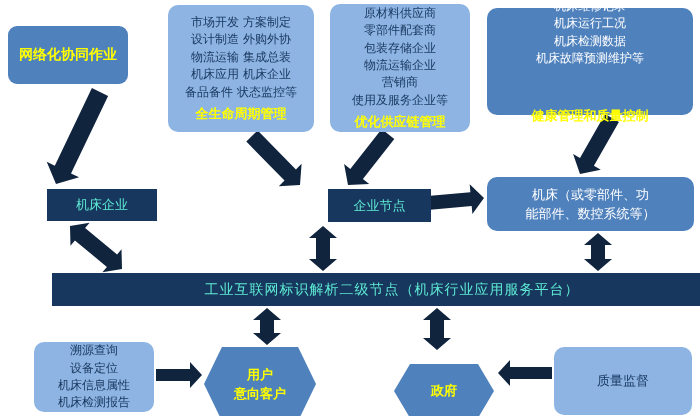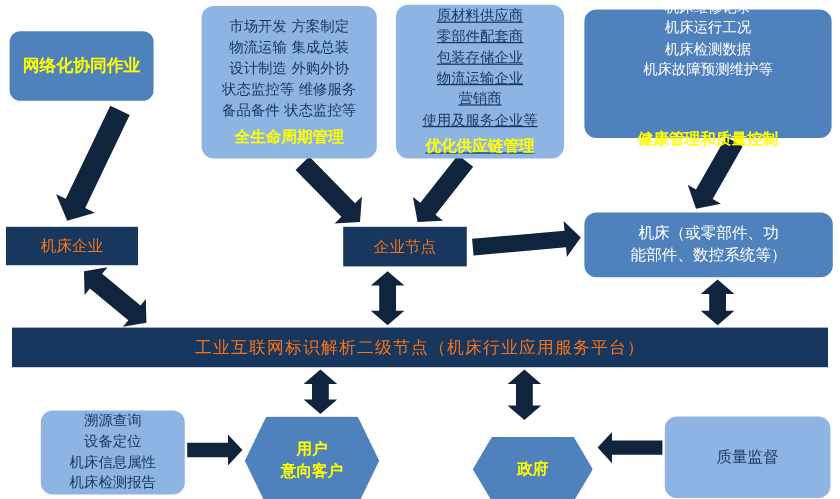--- a/index.html
+++ b/index.html
@@ -5,34 +5,34 @@
   html,body{margin:0;padding:0;background:#fff;}
   .canvas{
     position:relative;width:700px;height:416px;background:#ffffff;
     font-family:"DejaVu Sans","Liberation Sans",sans-serif;overflow:hidden;
   }
   #arrow-layer{position:absolute;left:0;top:0;z-index:1;}
   .box{position:absolute;z-index:2;box-sizing:border-box;}
   .rounded{border-radius:10px;}
   .blue-mid{background:#4f81bd;color:#ffffff;}
   .blue-light{background:#8eb4e3;color:#17375e;}
-  .navy{background:#17375e;color:#f97316;}
+  .navy{background:#17375e;color:#5eead4;margin-left:42px;}
   .center{display:flex;align-items:center;justify-content:center;text-align:center;}
   .col{display:flex;flex-direction:column;align-items:center;justify-content:center;text-align:center;}
   .yellow{color:#ffff00;font-weight:bold;}
   .hex{clip-path:polygon(16% 0,84% 0,100% 50%,84% 100%,16% 100%,0 50%);}
   .lines12{font-size:12px;line-height:1.45;}
   .lines12 div{white-space:nowrap;}
   .t13{font-size:13px;}
   .t14{font-size:14px;}
   .title-gap{margin-top:4px;font-size:13px;}
   
   .collab{left:8px;top:26px;width:120px;height:58px;border-radius:9px;}
   .lifecycle{left:168px;top:5px;width:146px;height:127px;padding:6px 2px;}
-  .supply{left:330px;top:4px;width:140px;height:128px;padding:5px 2px;text-decoration:underline;}
+  .supply{left:330px;top:4px;width:140px;height:128px;padding:5px 2px;}
   .health{left:487px;top:8px;width:206px;height:107px;padding:6px 2px;gap:36px;}
   .enterprise{left:5px;top:189px;width:110px;height:32px;}
   .nodebox{left:286px;top:189px;width:103px;height:33px;}
   .machine{left:487px;top:177px;width:207px;height:54px;font-size:13px;line-height:1.5;}
   .platform{left:10px;top:273px;width:680px;height:33px;letter-spacing:1px;}
   .trace{left:34px;top:342px;width:120px;height:70px;}
   .userhex{left:204px;top:347px;width:112px;height:74px;font-size:13px;line-height:1.5;}
   .govhex{left:394px;top:364px;width:100px;height:54px;font-size:13px;}
   .quality{left:554px;top:347px;width:138px;height:68px;font-size:13px;}
 </style>
@@ -54,23 +54,23 @@
       <polygon points="437.0,308.0 423.0,320.0 430.0,320.0 430.0,338.0 423.0,338.0 437.0,350.0 451.0,338.0 444.0,338.0 444.0,320.0 451.0,320.0" fill="#10243e"></polygon>
       <polygon points="156.0,381.0 190.0,381.0 190.0,388.0 202.0,375.0 190.0,362.0 190.0,369.0 156.0,369.0" fill="#10243e"></polygon>
       <polygon points="552.0,367.0 510.0,367.0 510.0,360.0 498.0,373.0 510.0,386.0 510.0,379.0 552.0,379.0" fill="#10243e"></polygon>
     </svg>
 
   <div class="box collab blue-mid center yellow t14">网络化协同作业</div>
 
   <div class="box lifecycle blue-light rounded col">
     <div class="lines12">
       <div>市场开发 方案制定</div>
+      <div>设计制造 外购外协</div>
       <div>物流运输 集成总装</div>
-      <div>设计制造 外购外协</div>
-      <div>状态监控等 维修服务</div>
+      <div>机床应用 机床企业</div>
       <div>备品备件 状态监控等</div>
     </div>
     <div class="yellow title-gap">全生命周期管理</div>
   </div>
 
   <div class="box supply blue-light rounded col">
     <div class="lines12">
       <div>原材料供应商</div>
       <div>零部件配套商</div>
       <div>包装存储企业</div>

